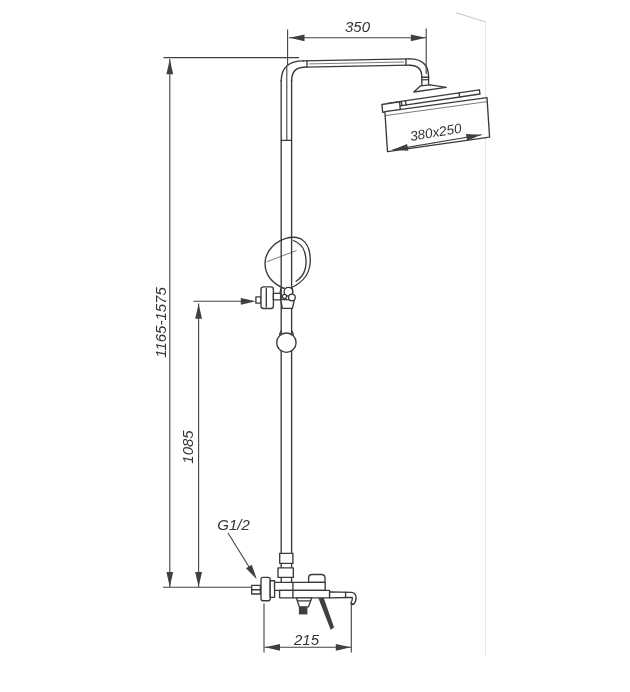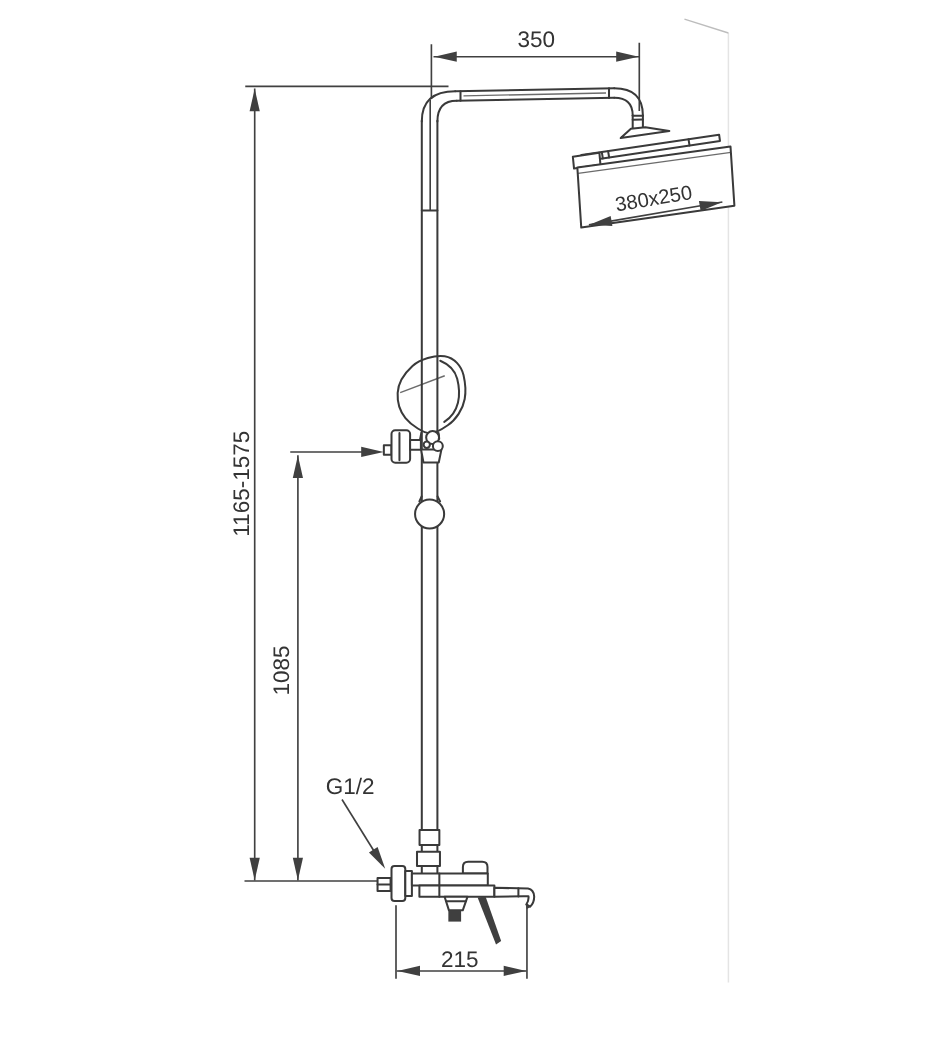--- a/index.html
+++ b/index.html
@@ -1,20 +1,20 @@
 <!DOCTYPE html>
 <html style="--line: #3a3a3a; --dim-line: #404040; --text: #333333; --fill-dark: #3f3f3f; --background: #ffffff;"><head>
 <meta charset="utf-8">
 <style>
   :root{
     --line:#3a3a3a; --dim-line:#404040; --text:#333333;
     --fill-dark:#3f3f3f; --background:#ffffff;
   }
   html,body{margin:0;padding:0;background:var(--background);}
-  .stage{width:509px;height:692px;background:var(--background);position:relative;overflow:hidden;}
+  .stage{width:509px;height:692px;background:var(--background);position:relative;overflow:hidden;font-style:italic;}
   svg{display:block;}
   .draw{stroke:var(--line);stroke-width:1.35;fill:none;stroke-linecap:round;stroke-linejoin:round;}
   .draw-f{stroke:var(--line);stroke-width:1.35;fill:var(--background);stroke-linejoin:round;}
   .thin{stroke:var(--line);stroke-width:.9;fill:none;opacity:.75;}
   .dim{stroke:var(--dim-line);stroke-width:1.1;fill:none;stroke-linecap:butt;}
   .ah{fill:var(--dim-line);stroke:none;}
   .dark{fill:var(--fill-dark);stroke:none;}
   .ghost{stroke:#e4e4e4;stroke-width:1;fill:none;}
   .ghost2{stroke:#bdbdbd;stroke-width:.9;fill:none;}
   text{font-family:"Liberation Sans","DejaVu Sans",sans-serif;fill:var(--text);font-size:15px;}

